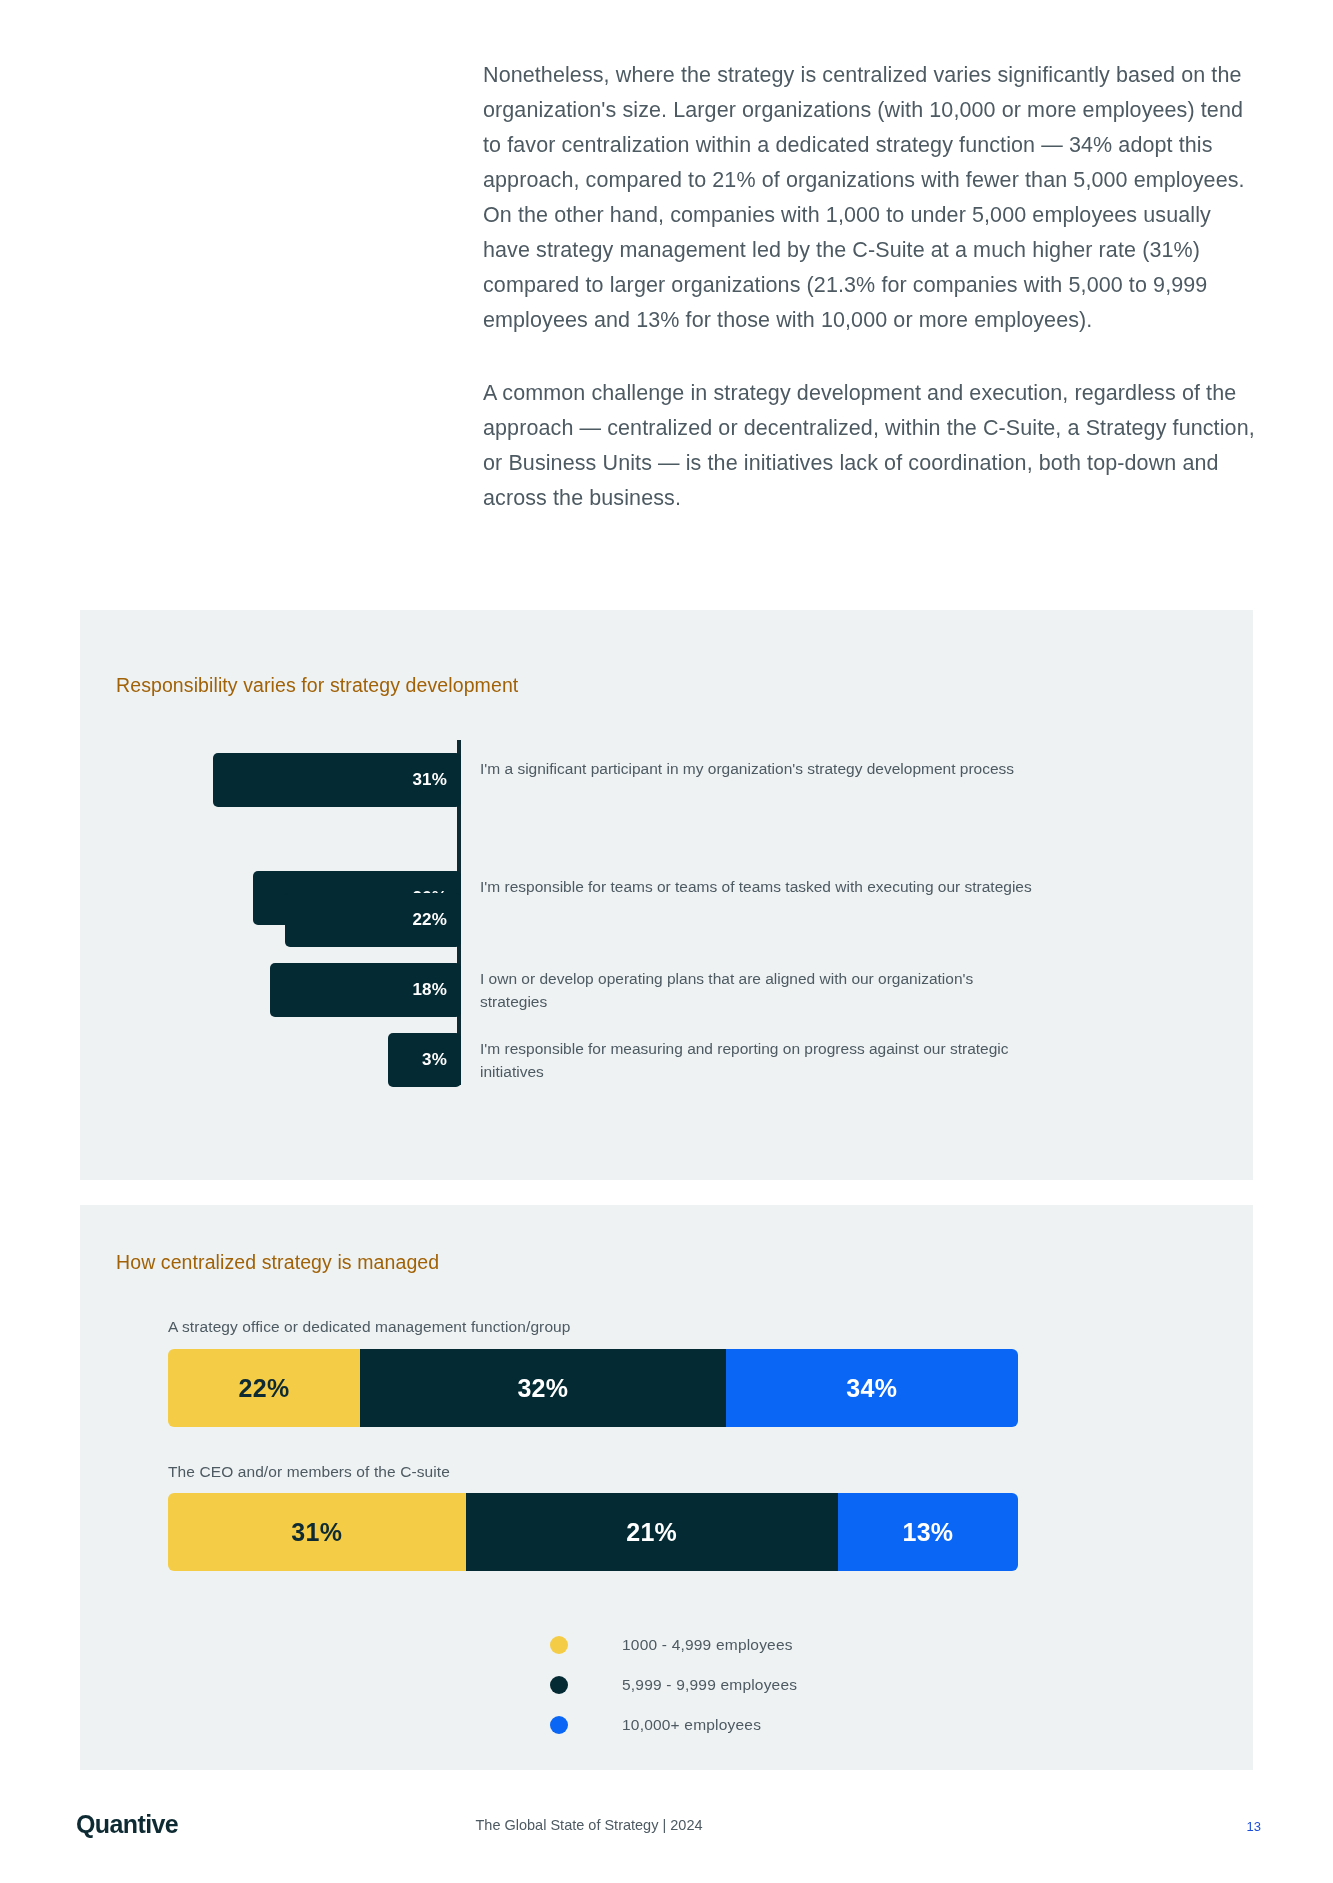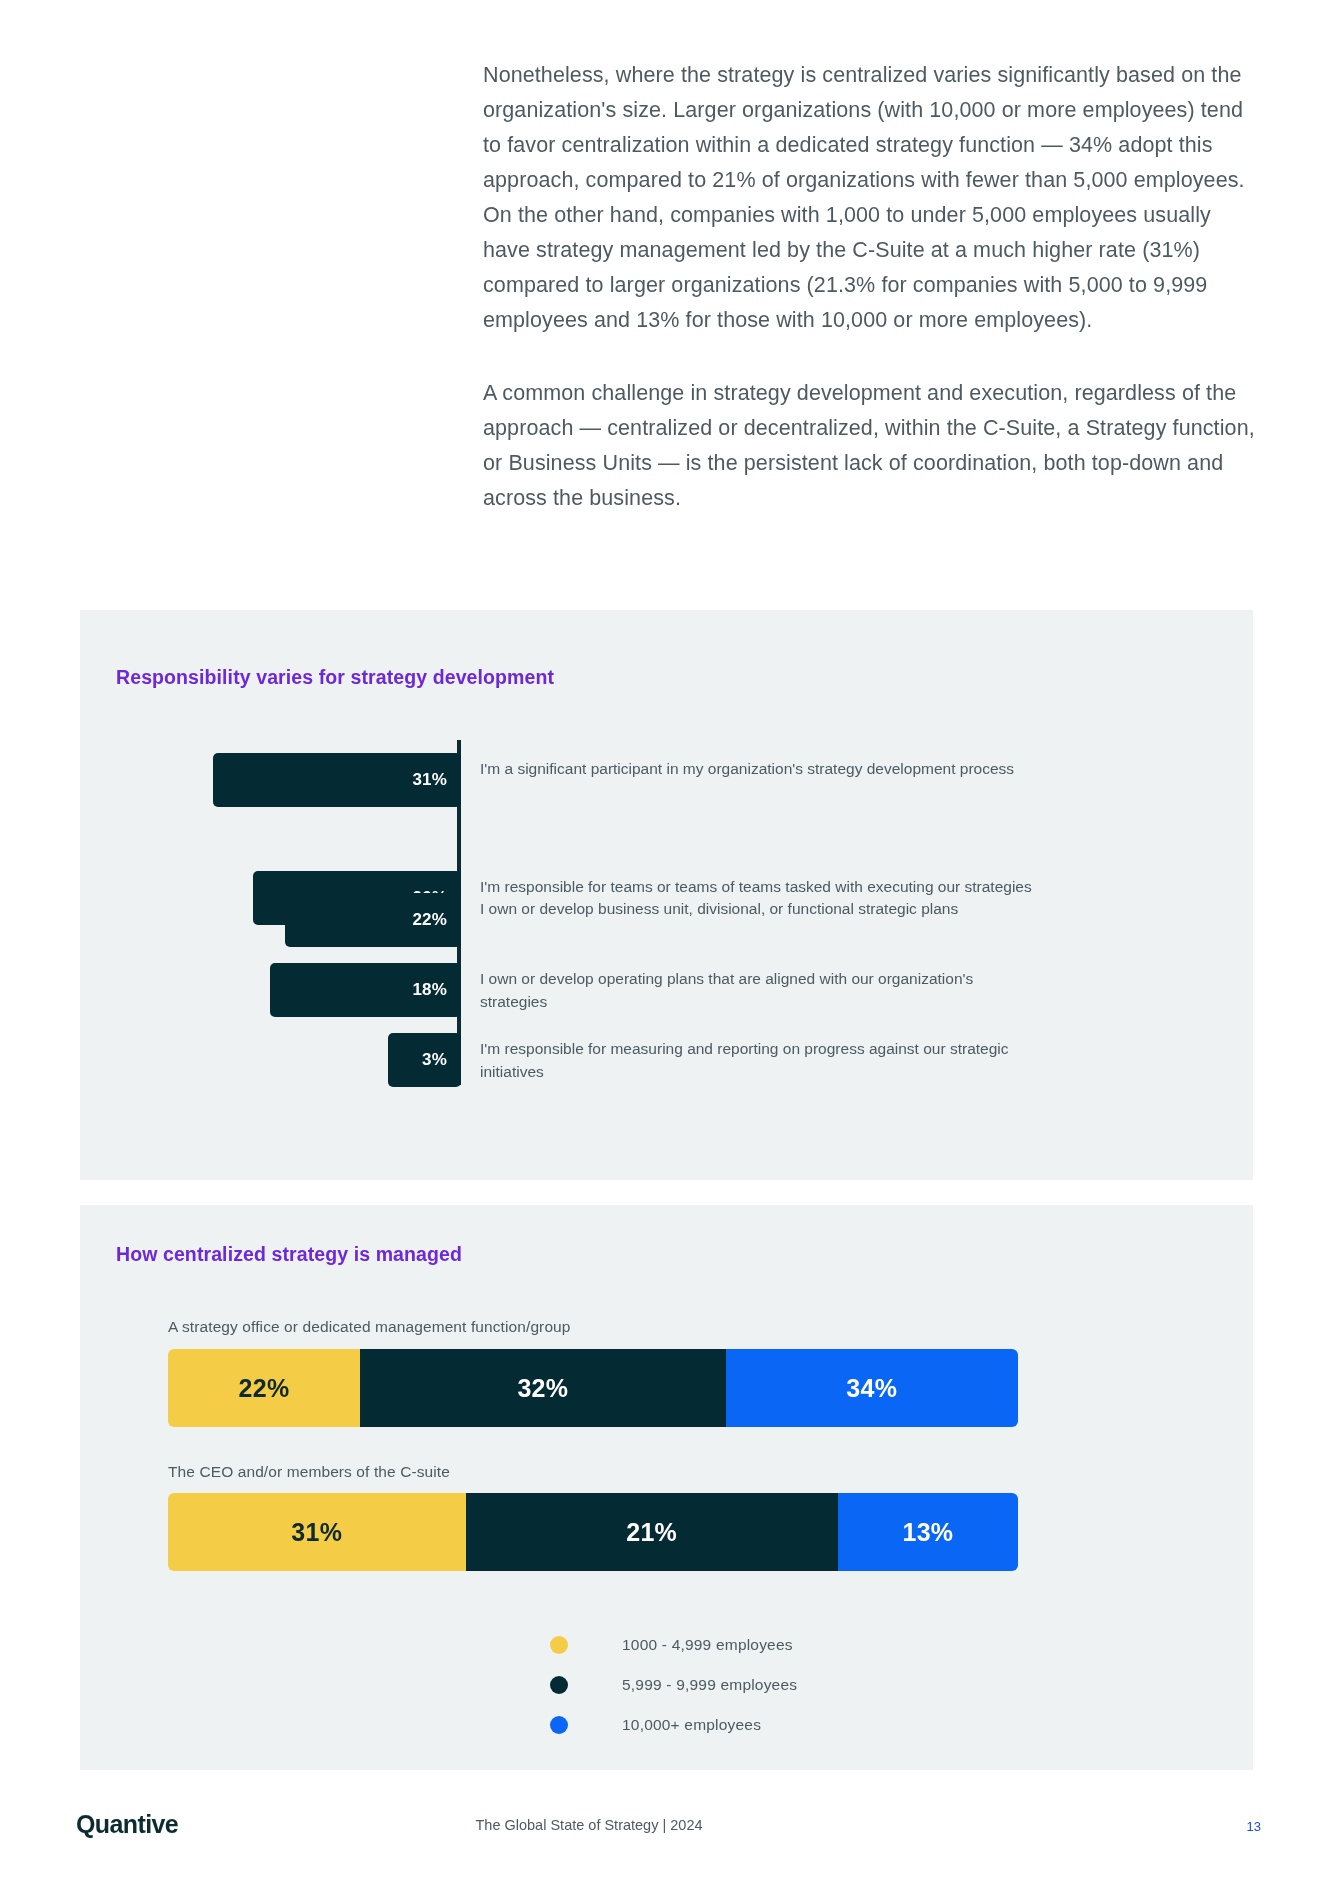--- a/index.html
+++ b/index.html
@@ -41,23 +41,24 @@
     background: #eef2f3;
     box-sizing: border-box;
   }
   #panel-responsibility { top: 610px; height: 570px; }
   #panel-centralized   { top: 1205px; height: 565px; }
 
   .panel-title {
     position: absolute;
     left: 36px;
     font-size: 19.5px;
-    font-weight: bold;
-    color: #6d28d9;
+    font-weight: normal;
+    color: #a16207;
     letter-spacing: 0.1px;
+    margin-top: 8px;
   }
   #panel-responsibility .panel-title { top: 56px; }
   #panel-centralized   .panel-title { top: 38px; }
 
   
   .barchart {
     position: absolute;
     left: 0;
     top: 115px;
     width: 100%;
@@ -199,21 +200,21 @@
     top: 9px;
     font-size: 13px;
     color: #1d4ed8;
   }
 </style>
 </head>
 <body>
 
 <div class="prose">
   <p>Nonetheless, where the strategy is centralized varies significantly based on the organization's size. Larger organizations (with 10,000 or more employees) tend to favor centralization within a dedicated strategy function — 34% adopt this approach, compared to 21% of organizations with fewer than 5,000 employees. On the other hand, companies with 1,000 to under 5,000 employees usually have strategy management led by the C-Suite at a much higher rate (31%) compared to larger organizations (21.3% for companies with 5,000 to 9,999 employees and 13% for those with 10,000 or more employees).</p>
-  <p>A common challenge in strategy development and execution, regardless of the approach — centralized or decentralized, within the C-Suite, a Strategy function, or Business Units — is the persistent lack of coordination, both top-down and across the business.</p>
+  <p>A common challenge in strategy development and execution, regardless of the approach — centralized or decentralized, within the C-Suite, a Strategy function, or Business Units — is the initiatives lack of coordination, both top-down and across the business.</p>
 </div>
 
 <div class="panel" id="panel-responsibility">
 
   <div class="panel-title">Responsibility varies for strategy development</div>
 
   <div class="barchart">
     <div class="axis-line"></div>
 
     <div class="bar-row" style="top:28px;">
@@ -233,21 +234,20 @@
       </div>
       <div class="bar-label">I'm responsible for teams or teams of teams tasked with executing our strategies</div>
     </div>
 
     <div class="bar-row" style="top:168px;">
       <div class="bar-wrap">
         <div class="bar" style="width:176px;">
           <span class="bar-value">22%</span>
         </div>
       </div>
-      <div class="bar-label">I own or develop business unit, divisional, or functional strategic plans</div>
     </div>
 
     <div class="bar-row" style="top:238px;">
       <div class="bar-wrap">
         <div class="bar" style="width:144px;padding-left:47px;">
           <span class="bar-value">18%</span>
         </div>
       </div>
       <div class="bar-label">I own or develop operating plans that are aligned with our organization's strategies</div>
     </div>

